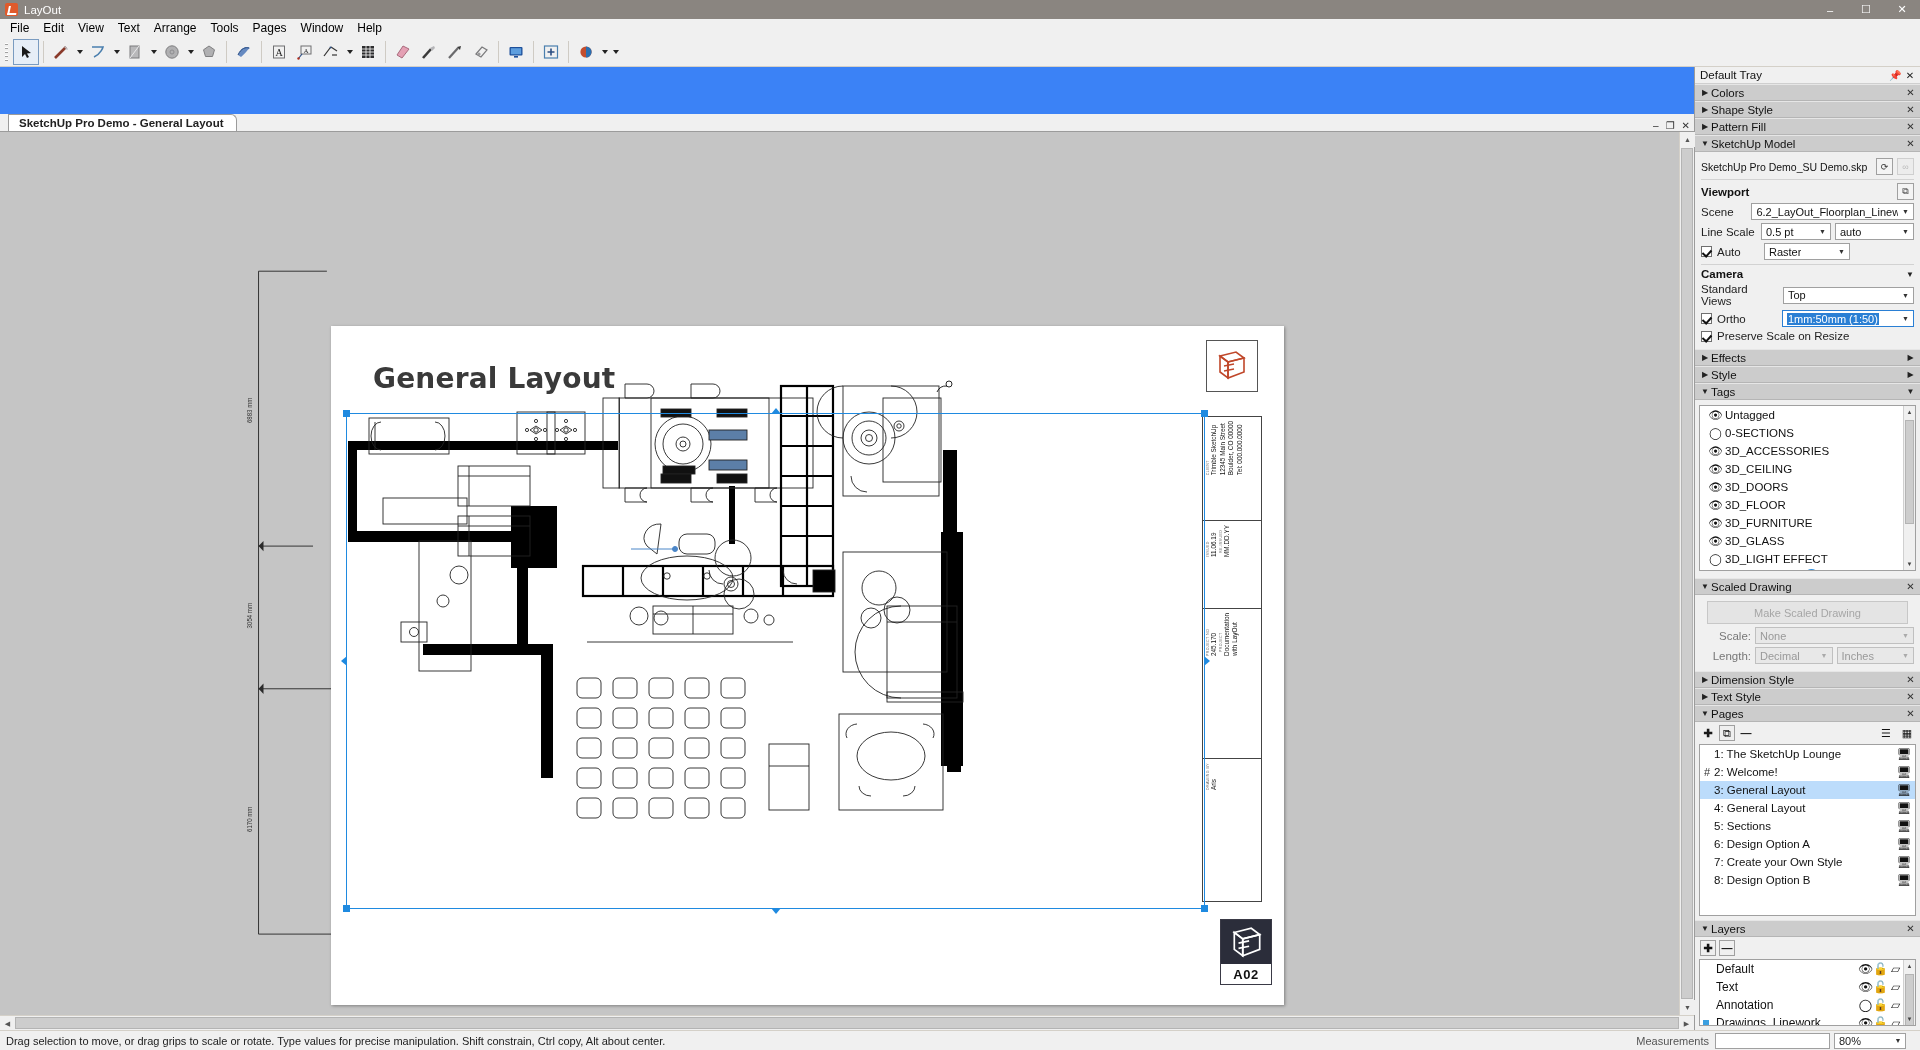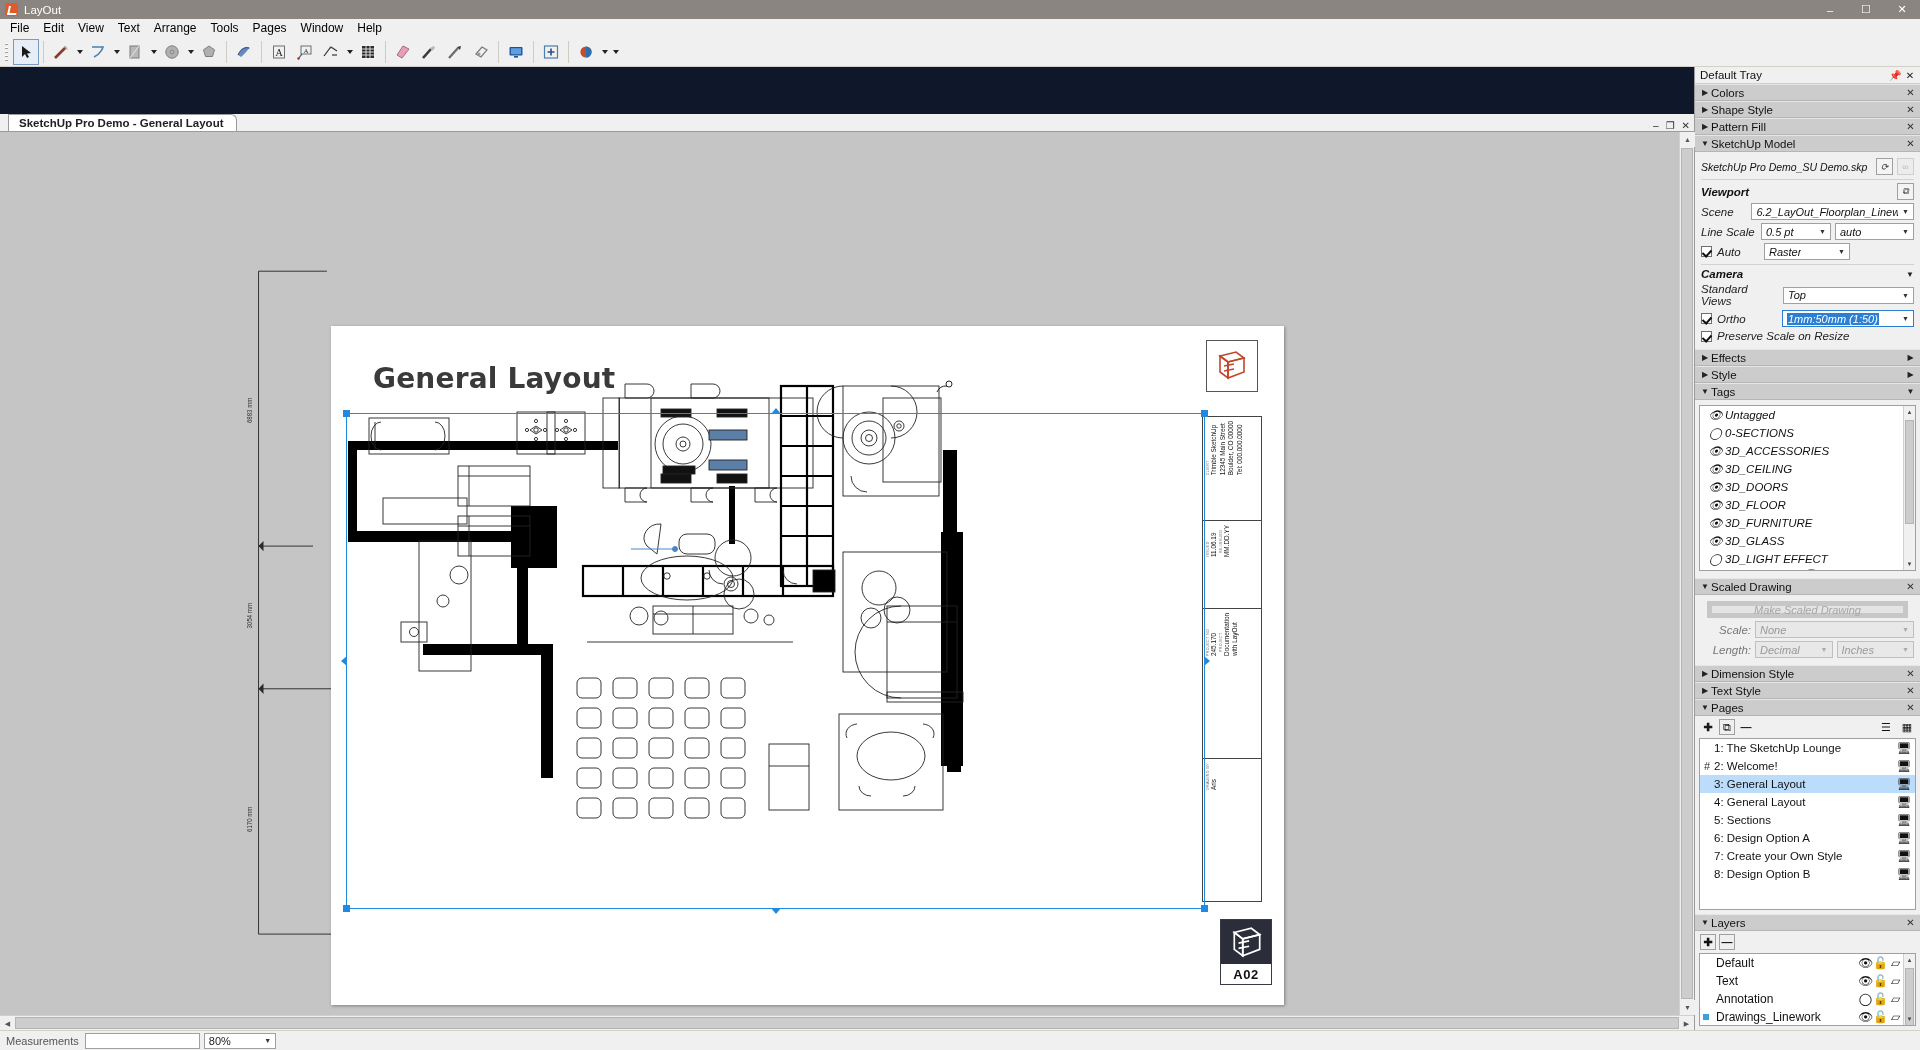--- a/index.html
+++ b/index.html
@@ -4,21 +4,21 @@
 <style>
   * { box-sizing: border-box; }
   html, body {
     margin: 0; padding: 0;
     width: 1920px; height: 1050px;
     overflow: hidden;
     font-family: "Liberation Sans", sans-serif;
     font-size: 12px;
     background: #c0c0c0;
   }
-  .app { width: 1920px; height: 1050px; display: flex; flex-direction: column; background: #0f172a; }
+  .app { width: 1920px; height: 1050px; display: flex; flex-direction: column; background: #3b82f6; }
 
   
   .titlebar {
     height: 19px; background: #8a8580; color: #ffffff;
     display: flex; align-items: center; flex: 0 0 19px;
     font-size: 11.5px; padding-left: 5px;
   }
   .titlebar .logo {
     width: 13px; height: 13px; margin-right: 6px; position: relative;
     background: #e05a2b; border-radius: 2px; flex: 0 0 13px;
@@ -164,21 +164,21 @@
   .panelhdr {
     height: 17px; flex: 0 0 17px; display: flex; align-items: center;
     background: #cccccc; border-bottom: 1px solid #b5b5b5; border-top: 1px solid #e6e6e6;
     padding: 0 3px 0 4px; font-size: 11.5px; color:#111;
   }
   .panelhdr .tri { width: 12px; text-align:center; font-size: 8px; color:#222; }
   .panelhdr .nm { flex: 1 1 auto; }
   .panelhdr .cl { width: 13px; text-align:center; font-size: 10px; color:#333;}
   .panelhdr .ar { width: 13px; text-align:center; font-size: 8px; color:#222;}
 
-  .panelbody { background: #f0f0f0; padding: 3px 6px 4px 6px; font-style: italic; }
+  .panelbody { background: #f0f0f0; padding: 3px 6px 4px 6px; }
   .row { display: flex; align-items: center; margin: 3px 0; }
   .row .lab { color: #222; }
   .fld {
     height: 17px; border: 1px solid #a0a0a0; background: #fff; display: flex; align-items: center;
     padding: 0 2px 0 4px; font-size: 11px; color: #111; min-width: 0;
   }
   .fld.dd { padding-right: 0; }
   .fld .ddarrow {
     margin-left: auto; width: 15px; height: 15px; display:flex;align-items:center;justify-content:center;
     font-size: 7px; color:#333; flex: 0 0 15px;
@@ -192,21 +192,21 @@
   .minibtn { width: 17px; height: 17px; border: 1px solid #a0a0a0; background: #f4f4f4;
     display:flex;align-items:center;justify-content:center; font-size:9px; color:#333;}
   .minibtn.dis { color:#bbb; border-color:#cfcfcf; background:#ececec;}
   .sectitle { font-weight: bold; color: #111; font-size: 11.5px; }
   .hr { height:1px; background:#d2d2d2; margin: 4px 0 2px 0;}
 
   .cb { width: 11px; height: 11px; border: 1px solid #6f6f6f; background: #fff; position: relative; flex:0 0 11px;}
   .cb.on:after { content:""; position:absolute; left:2px; top:1px; width:4px; height:7px;
     border-right:2px solid #111; border-bottom:2px solid #111; transform: rotate(42deg);}
 
-  .btnflat { height:17px; border:5px solid #4d7c0f; background:#e9e9e9; display:flex;align-items:center;justify-content:center;
+  .btnflat { height:23px; border:1px solid #4d7c0f; background:#e9e9e9; display:flex;align-items:center;justify-content:center;
     font-size:11px; color:#111;}
   .btnflat.dis{color:#a6a6a6; background:#e4e4e4; border-color:#c7c7c7;}
 
   
   .listbox { background:#fff; border:1px solid #a0a0a0; margin: 3px 0; display:flex; }
   .listinner { flex:1 1 auto; overflow:hidden; }
   .lrow { height: 18px; display:flex; align-items:center; padding-left: 6px; font-size: 11.5px; color:#111;}
   .eye { width: 19px; flex:0 0 19px; display:flex;align-items:center;justify-content:center;}
   .lsb { width: 12px; flex:0 0 12px; background:#f0f0f0; border-left:1px solid #d0d0d0; position:relative;}
   .lsb .up,.lsb .dn{height:12px;display:flex;align-items:center;justify-content:center;font-size:6px;color:#444;}
@@ -1037,20 +1037,21 @@
               <div class="dn" style="position:absolute;bottom:0;left:0;right:0;">▼</div>
             </div>
           </div>
         </div>
 
       </div>
     </div>
   </div>
 
   <div class="statusbar">
+    <div class="msg">Drag selection to move, or drag grips to scale or rotate. Type values for precise manipulation. Shift constrain, Ctrl copy, Alt about center.</div>
     <div class="meas">Measurements</div>
     <input class="mfield" value="" style="">
     <div class="zoom">
       <span>80%</span>
       <span class="zz">▼</span>
     </div>
     <div class="grow"></div>
   </div>
 
 </div>

